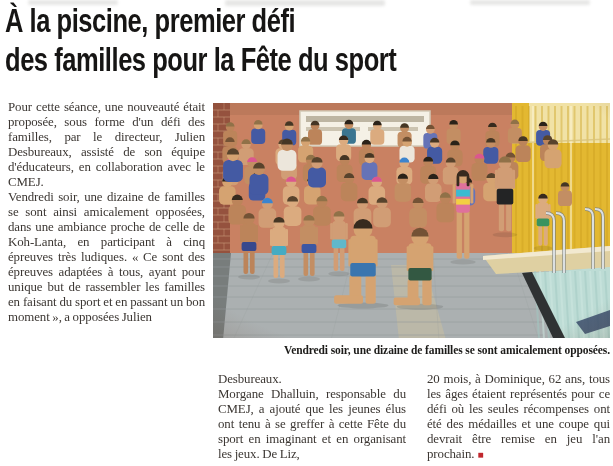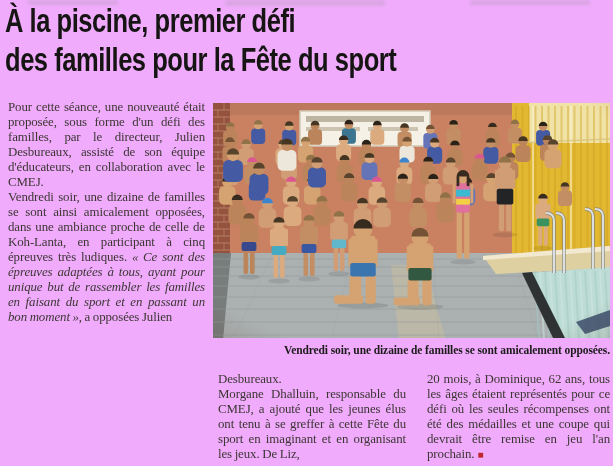--- a/index.html
+++ b/index.html
@@ -1,17 +1,17 @@
 <!DOCTYPE html>
 <html lang="fr"><head>
 <meta charset="utf-8">
 <style>
   html,body{margin:0;padding:0;background:#e8e8e4;}
   .page{
-    position:relative;width:613px;height:466px;background:#f0abfc;overflow:hidden;
+    position:relative;width:613px;height:466px;background:#ffffff;overflow:hidden;
     font-family:"Liberation Serif",serif;color:#3c3733;
   }
   
   .smudge{position:absolute;background:#8f8f8a;opacity:.22;filter:blur(1.6px);border-radius:2px;}
 
   .headline{
     position:absolute;left:5px;top:1px;margin:0;
     font-family:"Liberation Sans",sans-serif;font-weight:bold;color:#161514;
     font-size:34px;line-height:39px;letter-spacing:-0.6px;
     transform:scaleX(.75);transform-origin:0 0;white-space:nowrap;
@@ -19,21 +19,21 @@
   .headline span{display:block;}
 
   .col{position:absolute;text-align:justify;font-size:12.9px;line-height:15px;
        letter-spacing:-0.1px;word-spacing:-0.5px;hyphens:auto;-webkit-hyphens:auto;}
   .col p{margin:0;}
   .col-left{left:8px;top:100px;width:197px;height:364px;overflow:hidden;}
   .col-mid{left:218px;top:372px;width:188px;height:94px;overflow:hidden;}
   .col-right{left:427px;top:372px;width:183px;height:94px;overflow:hidden;font-family:Liberation Serif, serif;}
 
   .dateline{color:#c0272d;font-weight:bold;letter-spacing:.4px;margin-right:4px;font-size:13.4px;}
-  .quote{font-style:italic;margin-top:12px;}
+  .quote{margin-top:12px;}
   .endmark{color:#c0272d;font-size:10px;margin-left:3px;letter-spacing:0;}
 
   .photo{position:absolute;left:213px;top:103px;width:397px;height:235px;margin:0;background:#c67c5e;}
   .photo svg{display:block;width:397px;height:235px;}
 
   .caption{
     position:absolute;left:213px;top:344px;width:397px;
     font-family:Liberation Serif, serif;font-weight:bold;font-size:11.5px;color:#1c1b19;
     letter-spacing:-0.1px;
     text-align:right;

